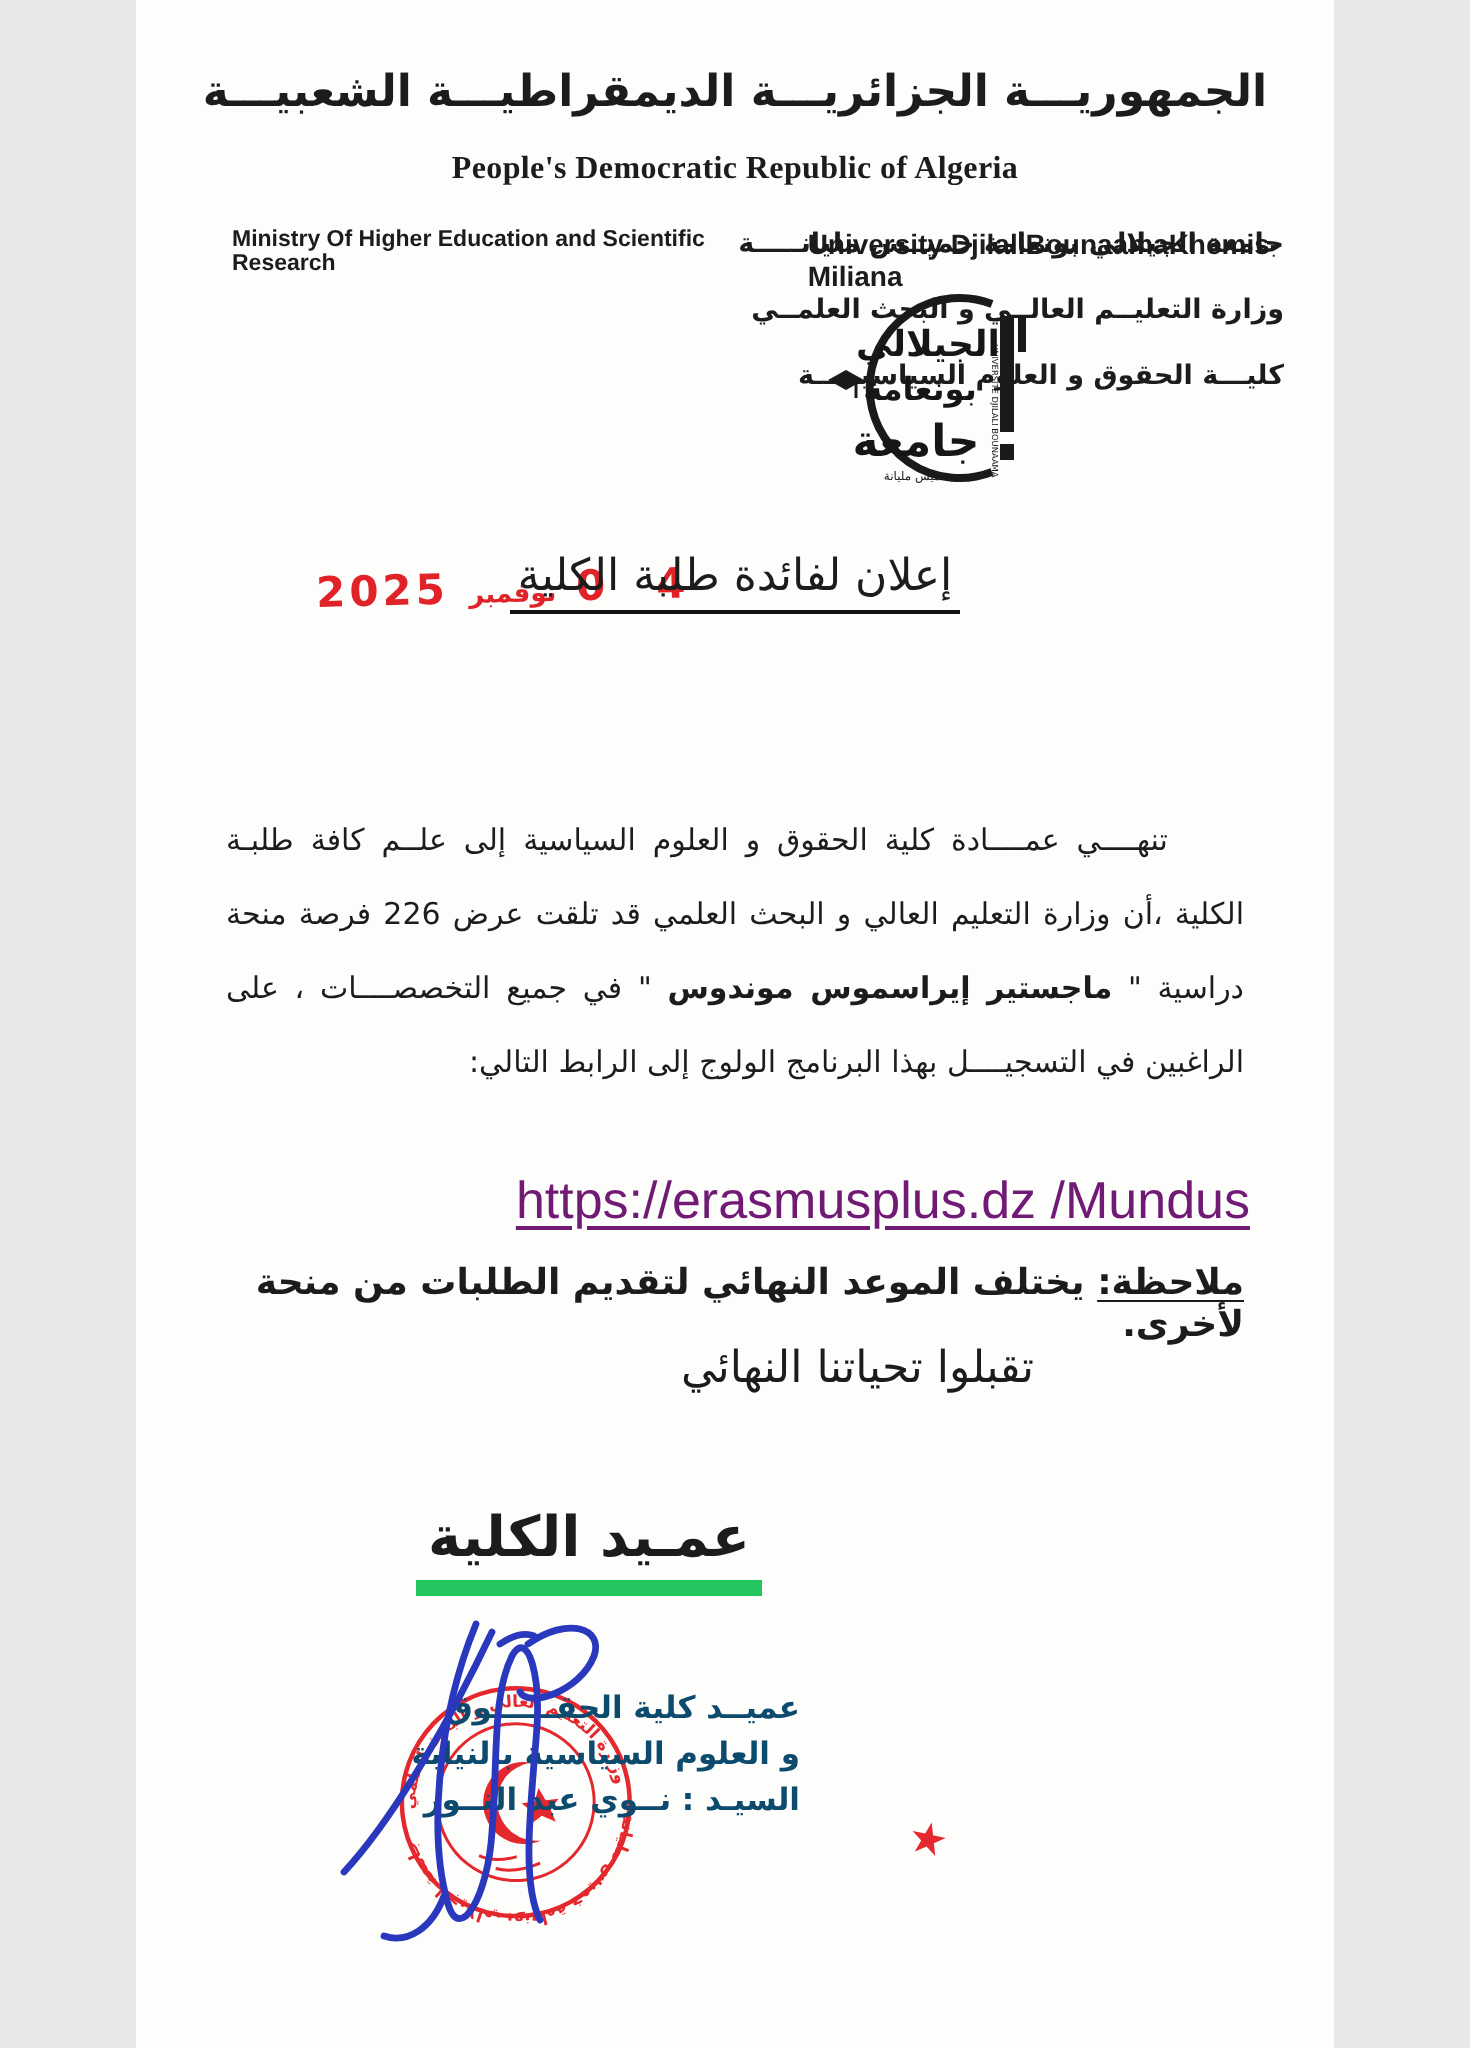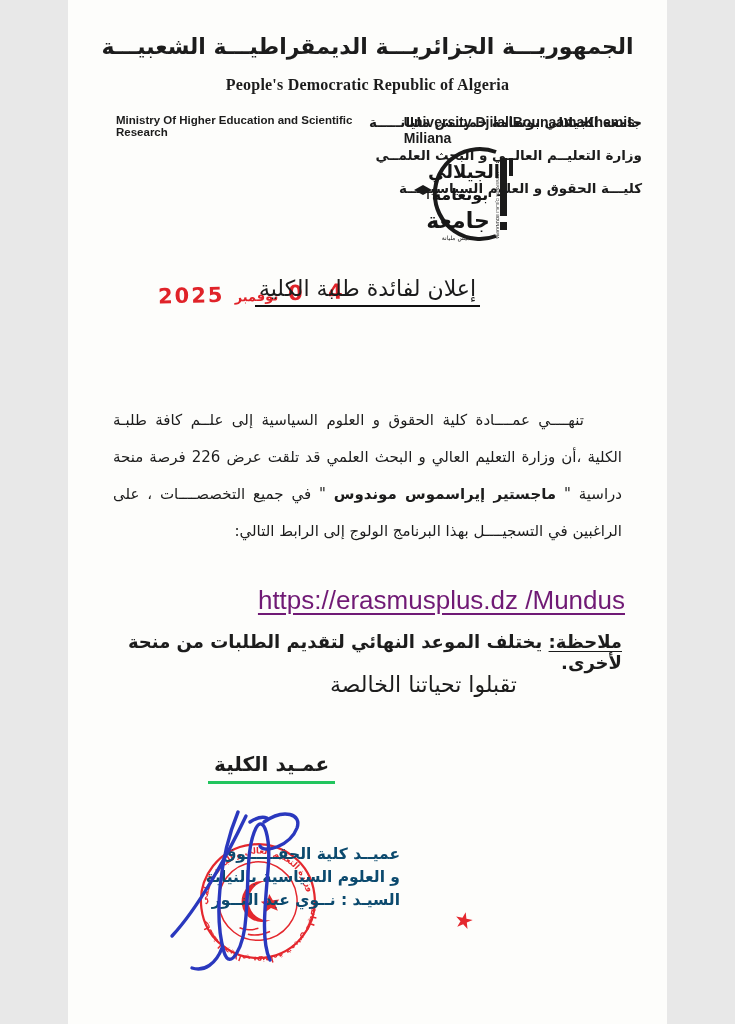--- a/index.html
+++ b/index.html
@@ -34,22 +34,22 @@
     text-align:justify;font-size:15px;line-height:37px;text-indent:38px;}
   .body-par b{font-weight:bold;}
   .link-row{position:absolute;top:585px;right:42px;direction:ltr;
     font-family:"Liberation Sans",sans-serif;font-size:26px;}
   .link-row a{color:#701a75;text-decoration:underline;text-underline-offset:4px;}
   .note-row{position:absolute;top:631px;right:45px;direction:rtl;
     font-size:18px;font-weight:bold;}
   .note-row .nl{text-decoration:underline;text-underline-offset:3px;}
   .closing-row{position:absolute;top:672px;right:150px;direction:rtl;font-size:22px;}
   
-  .dean{position:absolute;left:140px;top:752px;direction:rtl;font-size:20px;font-weight:bold;
-    border-bottom:3px solid #22c55e;padding:0 6px 5px;}
+  .dean{position:absolute;left:140px;top:752px;direction:rtl;font-size:28px;font-weight:bold;
+    border-bottom:8px solid #22c55e;padding:0 6px 5px;}
   .seal{position:absolute;left:120px;top:832px;width:140px;height:140px;transform:rotate(-7deg);}
   .stamp-text{position:absolute;right:267px;top:843px;direction:rtl;text-align:right;
     color:#0c4a6e;font-weight:bold;font-size:15.5px;line-height:23px;}
   .stamp-star{position:absolute;left:386px;top:908px;color:#e4282e;font-size:22px;
     transform:rotate(12deg);}
   .sig{position:absolute;left:96px;top:796px;width:190px;height:200px;}
 </style>
 </head>
 <body>
 
@@ -94,21 +94,21 @@
   </div>
 
   <div class="body-par"><span>تنهــــي عمــــادة كلية الحقوق و العلوم السياسية إلى علــم كافة طلبـة الكلية ،أن وزارة التعليم العالي و البحث العلمي قد تلقت عرض 226 فرصة منحة دراسية " </span><b>ماجستير إيراسموس موندوس</b><span> " في جميع التخصصــــات ، على الراغبين في التسجيــــل بهذا البرنامج الولوج إلى الرابط التالي:</span></div>
 
   <div class="link-row">
     <a href="#">https://erasmusplus.dz /Mundus</a>
   </div>
 
   <div class="note-row"><span class="nl">ملاحظة:</span><span> يختلف الموعد النهائي لتقديم الطلبات من منحة لأخرى.</span></div>
 
-  <div class="closing-row">تقبلوا تحياتنا الخالصة</div>
+  <div class="closing-row">تقبلوا تحياتنا النهائي</div>
 
   <div class="dean">عمـيد الكلية</div>
 
   <svg class="seal" viewBox="0 0 150 150">
     <defs>
       <path id="arcT" d="M 20,78 A 55,55 0 0 1 130,78"></path>
       <path id="arcB" d="M 132,78 A 57,57 0 0 1 18,78"></path>
     </defs>
     <circle cx="75" cy="74" r="61" fill="none" stroke="#e4282e" stroke-width="2.4"></circle>
     <circle cx="75" cy="74" r="42" fill="none" stroke="#e4282e" stroke-width="1.6"></circle>

